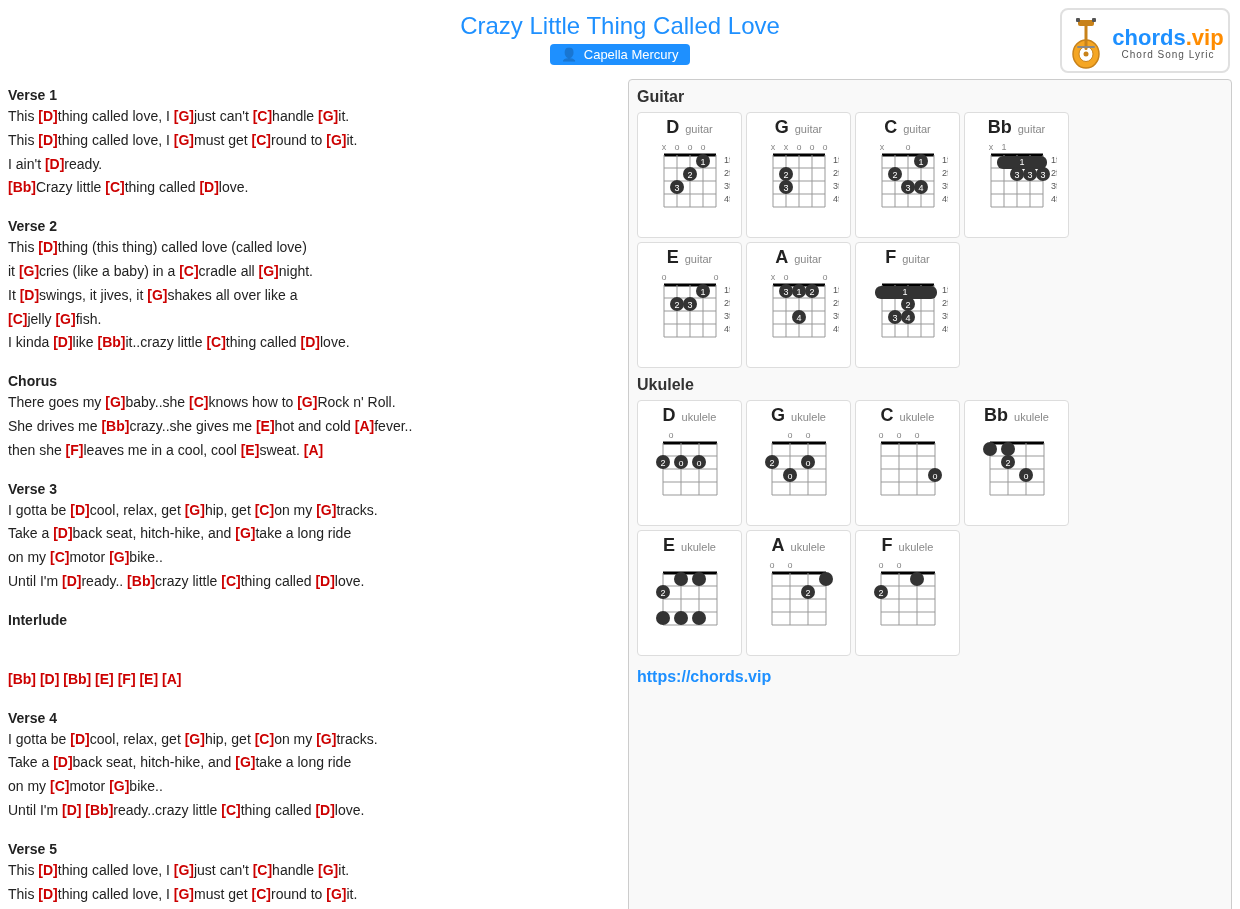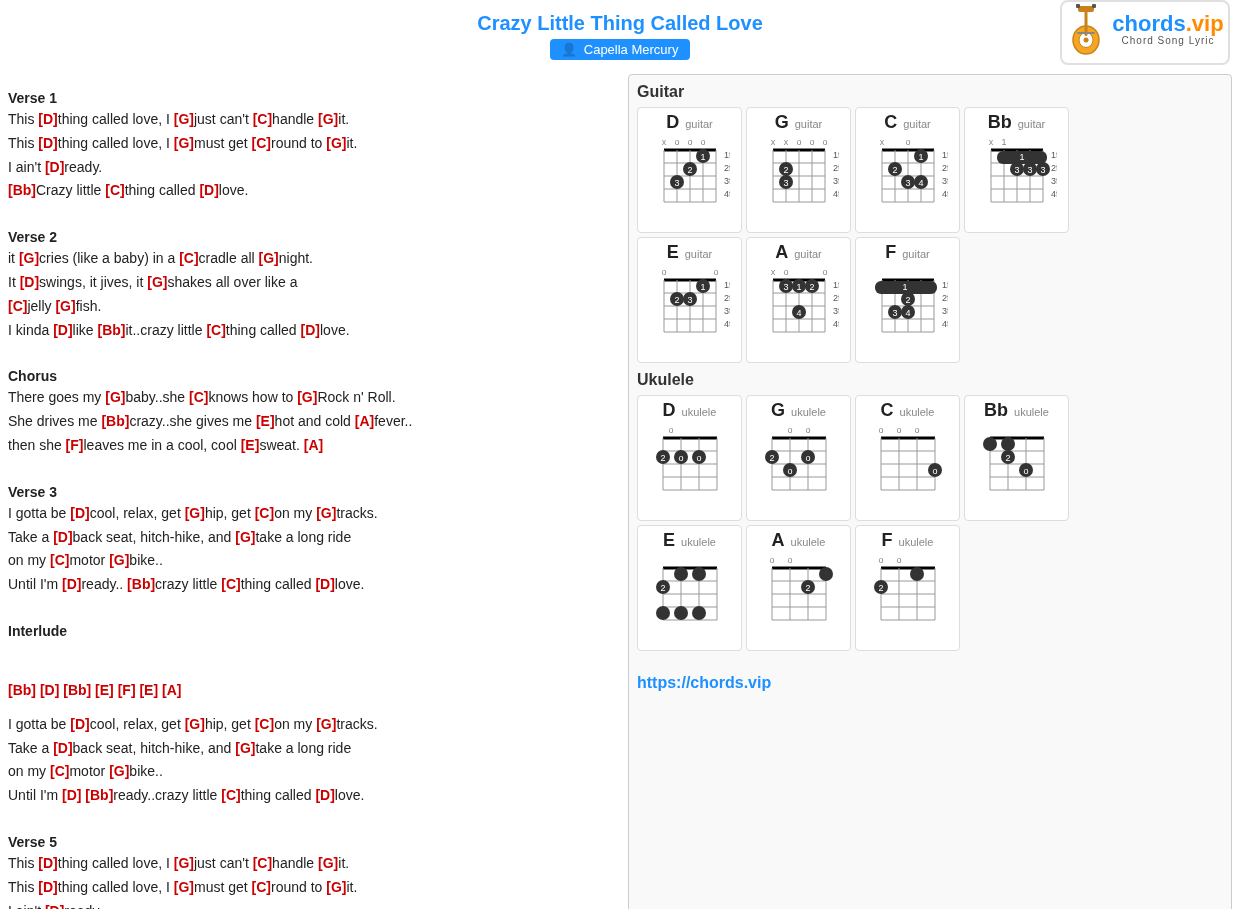--- a/index.html
+++ b/index.html
@@ -15,46 +15,46 @@
       display: flex;
       flex-direction: column;
       padding: 0;
     }
     #header {
       text-align: center;
       padding: 12px 0 6px 0;
       position: relative;
     }
     #title {
-      font-size: 20px;
-      font-weight: bold;
+      font-size: 24px;
+      font-weight: normal;
       color: #1e90ff;
     }
     #author-badge {
       display: inline-flex;
       align-items: center;
       background: #1e90ff;
       color: #fff;
       border-radius: 4px;
       padding: 3px 12px;
       font-size: 13px;
       margin-top: 4px;
       gap: 6px;
     }
     #logo-area {
       position: absolute;
       right: 10px;
-      top: 0;
+      top: 8px;
       width: 170px;
       height: 65px;
       background: #fff;
       border: 2px solid #e0e0e0;
       border-radius: 8px;
       display: flex;
-      align-items: flex-start;
+      align-items: flex-end;
       justify-content: center;
       overflow: hidden;
     }
     #logo-inner {
       display: flex;
       align-items: center;
       gap: 6px;
     }
     .logo-guitar-icon {
       width: 40px;
@@ -82,21 +82,21 @@
       padding: 8px 8px 8px 8px;
       gap: 10px;
     }
     #lyrics-panel {
       flex: 0 0 610px;
       min-width: 0;
     }
     .section-title {
       font-weight: bold;
       margin-bottom: 2px;
-      margin-top: 16px;
+      margin-top: 8px;
     }
     .lyric-line {
       line-height: 1.7;
       white-space: pre-wrap;
     }
     .chord {
       color: #cc0000;
       font-weight: bold;
     }
     .section-gap { height: 10px; }
@@ -142,21 +142,21 @@
       color: #222;
     }
     .chord-diagram-type {
       font-size: 11px;
       color: #888;
     }
     .bottom-link {
       font-size: 16px;
       font-weight: bold;
       color: #1e90ff;
-      margin-top: 23px;
+      margin-top: 12px;
       display: block;
     }
     .interlude-line {
       line-height: 1.7;
       margin-top: 40px;
     }
   </style>
 </head>
 <body>
 
@@ -195,20 +195,21 @@
 
       <div class="section-title">Verse 1</div>
       <div class="lyric-line">This <span class="chord">[D]</span>thing called love, I <span class="chord">[G]</span>just can't <span class="chord">[C]</span>handle <span class="chord">[G]</span>it.</div>
       <div class="lyric-line">This <span class="chord">[D]</span>thing called love, I <span class="chord">[G]</span>must get <span class="chord">[C]</span>round to <span class="chord">[G]</span>it.</div>
       <div class="lyric-line">I ain't <span class="chord">[D]</span>ready.</div>
       <div class="lyric-line"><span class="chord">[Bb]</span>Crazy little <span class="chord">[C]</span>thing called <span class="chord">[D]</span>love.</div>
 
       <div class="section-gap"></div>
 
       <div class="section-title">Verse 2</div>
+      <div class="lyric-line">This <span class="chord">[D]</span>thing (this thing) called love (called love)</div>
       <div class="lyric-line">it <span class="chord">[G]</span>cries (like a baby) in a <span class="chord">[C]</span>cradle all <span class="chord">[G]</span>night.</div>
       <div class="lyric-line">It <span class="chord">[D]</span>swings, it jives, it <span class="chord">[G]</span>shakes all over like a</div>
       <div class="lyric-line"><span class="chord">[C]</span>jelly <span class="chord">[G]</span>fish.</div>
       <div class="lyric-line">I kinda <span class="chord">[D]</span>like <span class="chord">[Bb]</span>it..crazy little <span class="chord">[C]</span>thing called <span class="chord">[D]</span>love.</div>
 
       <div class="section-gap"></div>
 
       <div class="section-title">Chorus</div>
       <div class="lyric-line">There goes my <span class="chord">[G]</span>baby..she <span class="chord">[C]</span>knows how to <span class="chord">[G]</span>Rock n' Roll.</div>
       <div class="lyric-line">She drives me <span class="chord">[Bb]</span>crazy..she gives me <span class="chord">[E]</span>hot and cold <span class="chord">[A]</span>fever..</div>
@@ -224,20 +225,21 @@
 
       <div class="section-gap"></div>
 
       <div class="section-title">Interlude</div>
       <div class="interlude-line">
         <span class="chord">[Bb]</span> <span class="chord">[D]</span> <span class="chord">[Bb]</span> <span class="chord">[E]</span> <span class="chord">[F]</span> <span class="chord">[E]</span> <span class="chord">[A]</span>
       </div>
 
       <div class="section-gap"></div>
 
+      <div class="section-title">Verse 4</div>
       <div class="lyric-line">I gotta be <span class="chord">[D]</span>cool, relax, get <span class="chord">[G]</span>hip, get <span class="chord">[C]</span>on my <span class="chord">[G]</span>tracks.</div>
       <div class="lyric-line">Take a <span class="chord">[D]</span>back seat, hitch-hike, and <span class="chord">[G]</span>take a long ride</div>
       <div class="lyric-line">on my <span class="chord">[C]</span>motor <span class="chord">[G]</span>bike..</div>
       <div class="lyric-line">Until I'm <span class="chord">[D]</span> <span class="chord">[Bb]</span>ready..crazy little <span class="chord">[C]</span>thing called <span class="chord">[D]</span>love.</div>
 
       <div class="section-gap"></div>
 
       <div class="section-title">Verse 5</div>
       <div class="lyric-line">This <span class="chord">[D]</span>thing called love, I <span class="chord">[G]</span>just can't <span class="chord">[C]</span>handle <span class="chord">[G]</span>it.</div>
       <div class="lyric-line">This <span class="chord">[D]</span>thing called love, I <span class="chord">[G]</span>must get <span class="chord">[C]</span>round to <span class="chord">[G]</span>it.</div>

